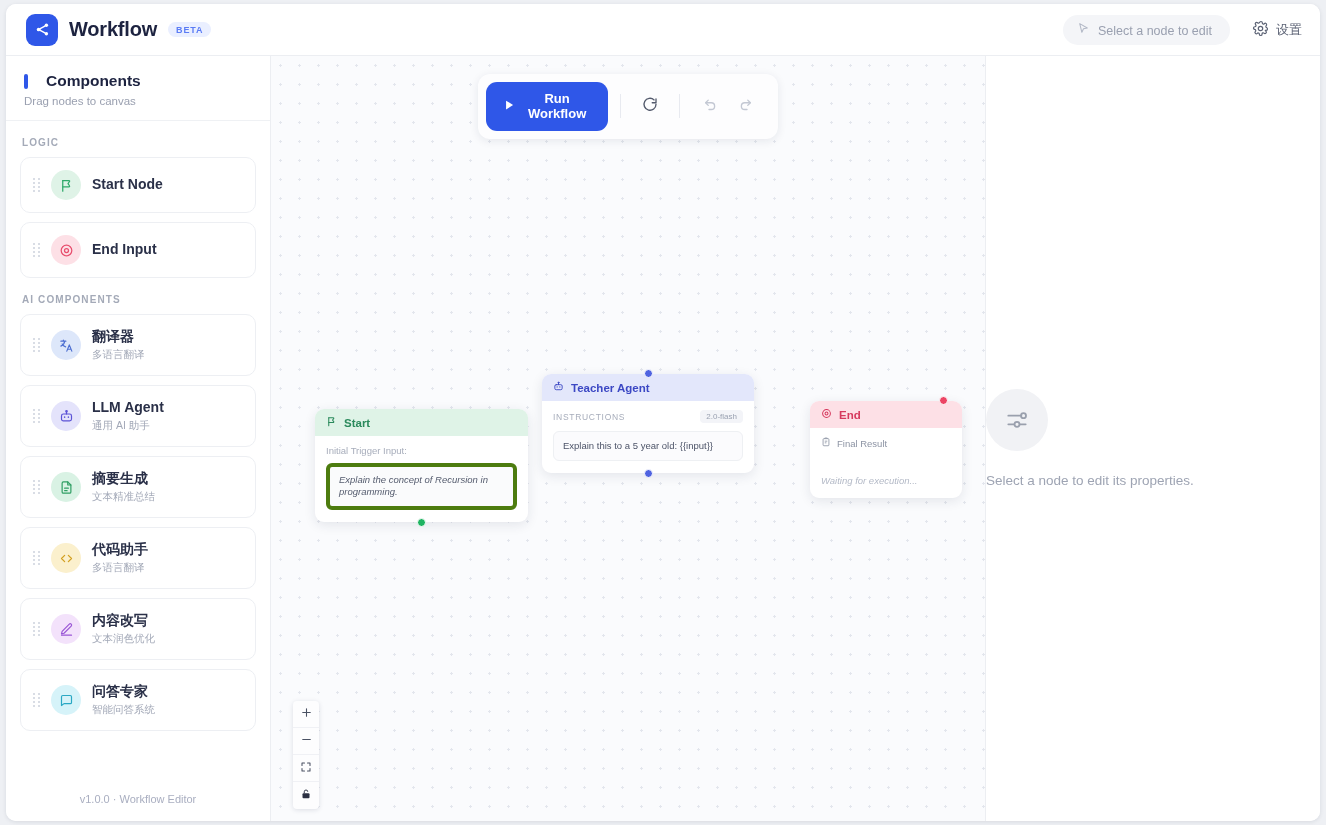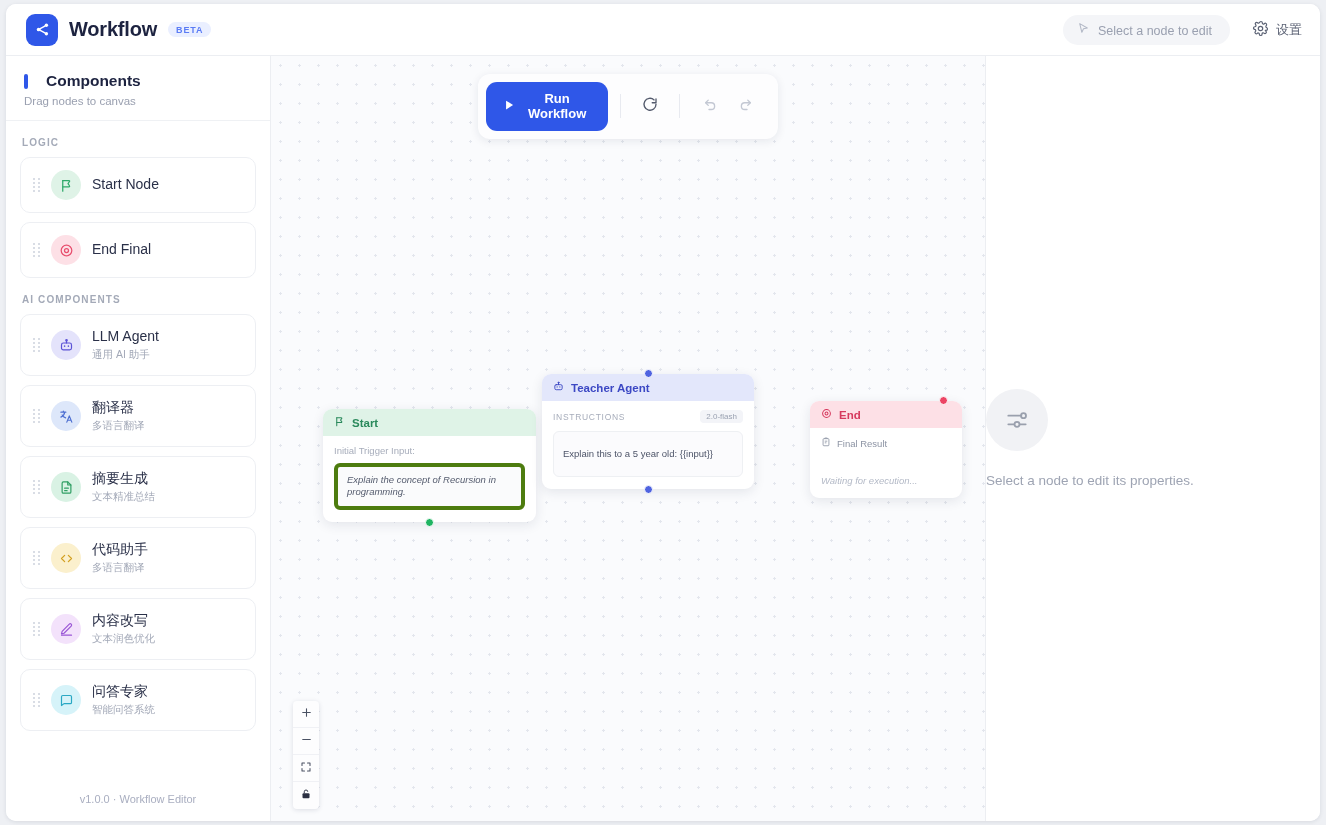--- a/index.html
+++ b/index.html
@@ -91,21 +91,21 @@
     width: 7px; height: 13px; flex: 0 0 7px;
     display: grid; grid-template-columns: 1fr 1fr; gap: 2px 2px;
     align-content: center;
   }
   .grip i { width: 2px; height: 2px; background: #cdd2dc; border-radius: 50%; display: block; }
   .ic {
     width: 30px; height: 30px; flex: 0 0 30px; border-radius: 50%;
     display: flex; align-items: center; justify-content: center;
   }
   .card-text { min-width: 0; }
-  .card-label { font-size: 14px; font-weight: normal; color: #2a3048; line-height: 1.25; }
+  .card-label { font-size: 14px; font-weight: bold; color: #2a3048; line-height: 1.25; }
   .card-desc { font-size: 10.5px; color: #a2a8b7; margin-top: 2px; }
   .card.tall { min-height: 62px; }
 
   .sb-foot {
     flex: 0 0 auto; text-align: center;
     font-size: 11px; color: #a9aec0;
     padding: 14px 0 16px;
   }
 
   
@@ -150,21 +150,21 @@
     display: flex; align-items: center; gap: 7px;
     padding: 7px 11px; font-size: 11.5px; font-weight: bold;
   }
   .node-body { padding: 9px 11px 12px; }
   .handle {
     position: absolute; width: 9px; height: 9px; border-radius: 50%;
     border: 1.5px solid #ffffff; left: 50%; margin-left: -4.5px;
   }
 
   
-  #node-start { left: 52px; top: 353px; width: 213px; }
+  #node-start { left: 44px; top: 353px; width: 213px; }
   #node-start .node-head { background: #dff3e7; color: #2b8a5c; }
   .field-label { font-size: 9.5px; color: #a7adbb; margin-bottom: 7px; }
   .field-box {
     background: #fafbfc; border: 4px solid #4d7c0f; border-radius: 6px;
     padding: 7px 9px; font-size: 9.5px; font-style: italic; color: #555c6e;
     line-height: 1.3;
   }
   .h-start { background: #1fb462; bottom: -5px; }
 
   
@@ -174,21 +174,21 @@
     display: flex; align-items: center; justify-content: space-between;
     margin-bottom: 8px;
   }
   .agent-meta .k { font-size: 8.5px; color: #a7adbb; letter-spacing: .7px; }
   .agent-meta .v {
     font-size: 8px; color: #9aa1b1; background: #f3f4f8;
     border-radius: 4px; padding: 2px 6px;
   }
   .instr {
     background: #fbfbfd; border: 1px solid #eef0f3; border-radius: 6px;
-    padding: 16px 9px; font-size: 9.5px; color: #4d5468; line-height: 1.3;
+    padding: 8px 9px; font-size: 9.5px; color: #4d5468; line-height: 1.3;
   }
   .h-agent { background: #4f63e0; }
   .h-agent.in { top: -5px; }
   .h-agent.out { bottom: -5px; }
 
   
   #node-end { left: 539px; top: 345px; width: 152px; }
   #node-end .node-head { background: #fde0e6; color: #d63a5e; }
   .res-row {
     display: flex; align-items: center; gap: 6px;
@@ -314,24 +314,47 @@
               <i></i>
               <i></i>
               <i></i>
             </span>
           <span class="ic" style="background:#fde0e6">
             <svg width="15" height="15" viewBox="0 0 24 24" fill="none" stroke="#e8506f" stroke-width="2">
               <circle cx="12" cy="12" r="8.5"></circle>
                 <circle cx="12" cy="12" r="3.2"></circle>
             </svg>
           </span>
-          <span class="card-label">End Final</span>
+          <span class="card-label">End Input</span>
         </div>
 
         <div class="sb-group">AI COMPONENTS</div>
+
+        <div class="card tall">
+          <span class="grip">
+              <i></i>
+              <i></i>
+              <i></i>
+              <i></i>
+              <i></i>
+              <i></i>
+              <i></i>
+              <i></i>
+            </span>
+          <span class="ic" style="background:#dde7fa">
+            <svg width="15" height="15" viewBox="0 0 24 24" fill="none" stroke="#4d6fd1" stroke-width="1.9" stroke-linecap="round" stroke-linejoin="round">
+              <path d="M3 5h8M7 5V3.2M9.2 5c-.5 4-3 6.6-6.2 8M5 9.5c1.3 2.4 3.3 3.9 5.6 4.6"></path>
+              <path d="M12.5 21l4-10 4 10M14 18h5"></path>
+            </svg>
+          </span>
+          <span class="card-text">
+            <span class="card-label" style="display:block">翻译器</span>
+            <span class="card-desc" style="display:block">多语言翻译</span>
+          </span>
+        </div>
 
         <div class="card tall">
           <span class="grip">
               <i></i>
               <i></i>
               <i></i>
               <i></i>
               <i></i>
               <i></i>
               <i></i>
@@ -342,43 +365,20 @@
               <rect x="4" y="8" width="16" height="11" rx="3"></rect>
                 <path d="M12 4.5v3.5"></path>
                 <circle cx="12" cy="3.6" r="1.2"></circle>
               <circle cx="9" cy="13" r="1.25" fill="#5b52d6" stroke="none"></circle>
                 <circle cx="15" cy="13" r="1.25" fill="#5b52d6" stroke="none"></circle>
             </svg>
           </span>
           <span class="card-text">
             <span class="card-label" style="display:block">LLM Agent</span>
             <span class="card-desc" style="display:block">通用 AI 助手</span>
-          </span>
-        </div>
-
-        <div class="card tall">
-          <span class="grip">
-              <i></i>
-              <i></i>
-              <i></i>
-              <i></i>
-              <i></i>
-              <i></i>
-              <i></i>
-              <i></i>
-            </span>
-          <span class="ic" style="background:#dde7fa">
-            <svg width="15" height="15" viewBox="0 0 24 24" fill="none" stroke="#4d6fd1" stroke-width="1.9" stroke-linecap="round" stroke-linejoin="round">
-              <path d="M3 5h8M7 5V3.2M9.2 5c-.5 4-3 6.6-6.2 8M5 9.5c1.3 2.4 3.3 3.9 5.6 4.6"></path>
-              <path d="M12.5 21l4-10 4 10M14 18h5"></path>
-            </svg>
-          </span>
-          <span class="card-text">
-            <span class="card-label" style="display:block">翻译器</span>
-            <span class="card-desc" style="display:block">多语言翻译</span>
           </span>
         </div>
 
         <div class="card tall">
           <span class="grip">
               <i></i>
               <i></i>
               <i></i>
               <i></i>
               <i></i>

